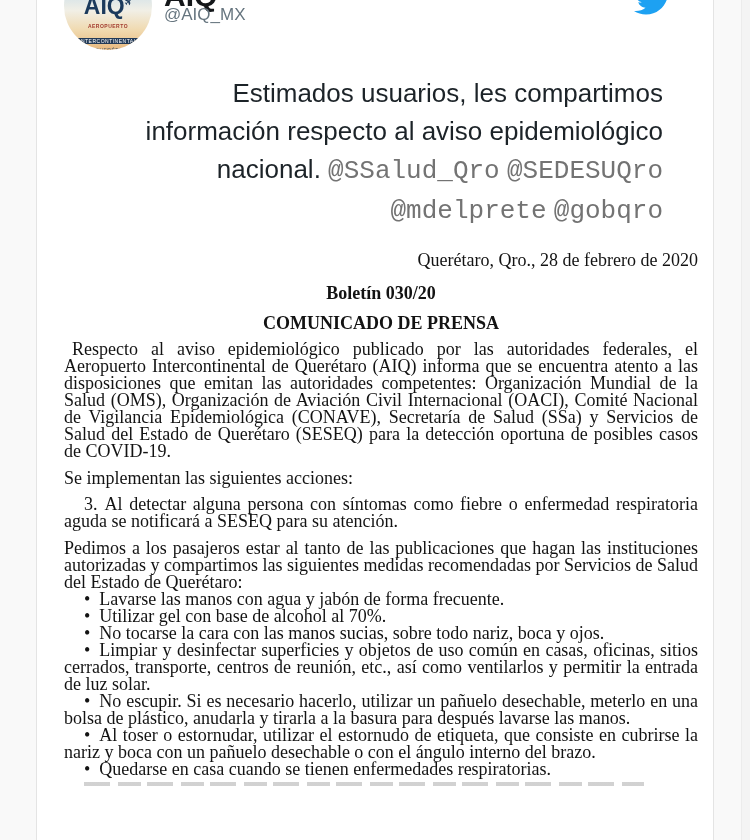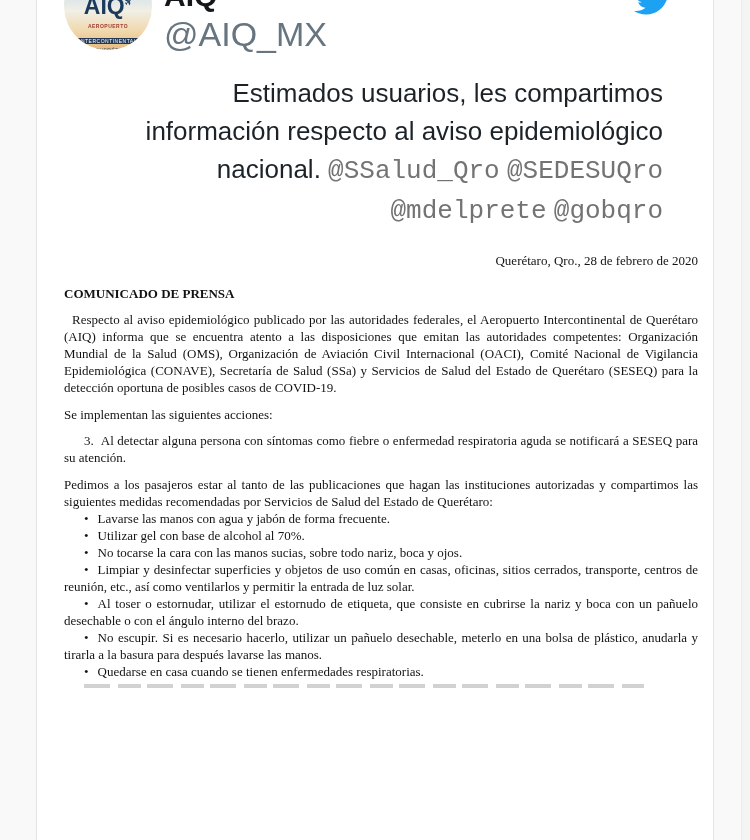--- a/index.html
+++ b/index.html
@@ -33,39 +33,39 @@
   }
   .avatar-plane { font-size:9px; position:relative; top:-9px; color:#1b3a5c; display:inline-block; transform:rotate(-40deg); }
   .avatar-l2 { font-size:5px; line-height:6px; color:#a23b2e; font-weight:bold; letter-spacing:.5px; }
   .avatar-l3 { font-size:5px; line-height:6px; color:#ffffff; background:#223a57; display:inline-block; padding:0 2px; letter-spacing:.5px; }
   .avatar-l4 { font-size:5px; line-height:7px; color:#4c5a66; letter-spacing:.5px; }
   .author-name {
     position:absolute; left:127px; top:-21px; font-size:30px; font-weight:bold;
     color:#14171a; cursor:pointer;
   }
   .author-handle {
-    position:absolute; left:127px; top:15px; font-size:34px; color:#66757f; cursor:pointer;
+    position:absolute; left:127px; top:5px; font-size:17px; color:#66757f; cursor:pointer;
   }
   .bird { position:absolute; left:597px; top:-20px; width:38px; height:38px; cursor:pointer; }
   
   .tweet-text {
     margin:16px 40px 0 34px; width:592px;
     font-size:26px; line-height:38px; color:#1c2328;text-align:right;
   }
   .t-line { display:block; }
   .tweet-text a { color:#737373; text-decoration:none; cursor:pointer;font-family:Liberation Mono, monospace; }
   
   .document {
     margin:22px 16px 0 27px; width:634px;
     font-family:"Liberation Serif", serif;
-    font-size:13px; line-height:17px; color:#131313;
+    font-size:18px; line-height:17px; color:#131313;
   }
   .dateline { text-align:right; margin-bottom:16px; }
   .bulletin  { text-align:center; font-weight:bold; margin-bottom:13px; }
-  .doc-title { text-align:left; font-weight:bold; margin-bottom:9px; }
+  .doc-title { text-align:center; font-weight:bold; margin-bottom:9px; }
   .intro { text-align:justify; text-indent:8px; margin-bottom:10px; }
   .actions-heading { margin-bottom:9px; }
   .doc-li { text-align:justify; text-indent:20px; }
   .actions-list { margin-bottom:10px; }
   .li-num { padding-right:7px; }
   .measures-intro { text-align:justify; margin-bottom:0; }
   .bullet { padding-right:9px; }
   .cutoff {
     margin:4px 0 0 20px; height:4px; width:560px; opacity:.45;
     background:repeating-linear-gradient(90deg,#9a9a9a 0 26px,#ffffff 26px 34px,#9a9a9a 34px 57px,#ffffff 57px 63px);
@@ -99,34 +99,35 @@
       <span>nacional.</span>
       <a href="#">@SSalud_Qro</a>
       <a href="#">@SEDESUQro</a>
       <a href="#">@mdelprete</a>
       <a href="#">@gobqro</a>
     </span>
   </div>
 
   <div class="document">
     <div class="dateline">Querétaro, Qro., 28 de febrero de 2020</div>
+    <div class="bulletin">Boletín 030/20</div>
     <div class="doc-title">COMUNICADO DE PRENSA</div>
     <p class="intro">Respecto al aviso epidemiológico publicado por las autoridades federales, el Aeropuerto Intercontinental de Querétaro (AIQ) informa que se encuentra atento a las disposiciones que emitan las autoridades competentes: Organización Mundial de la Salud (OMS), Organización de Aviación Civil Internacional (OACI), Comité Nacional de Vigilancia Epidemiológica (CONAVE), Secretaría de Salud (SSa) y Servicios de Salud del Estado de Querétaro (SESEQ) para la detección oportuna de posibles casos de COVID-19.</p>
 
     <p class="actions-heading">Se implementan las siguientes acciones:</p>
     <div class="actions-list">
       <p class="doc-li"><span class="li-num">3.</span><span>Al detectar alguna persona con síntomas como fiebre o enfermedad respiratoria aguda se notificará a SESEQ para su atención.</span></p>
     </div>
 
     <p class="measures-intro">Pedimos a los pasajeros estar al tanto de las publicaciones que hagan las instituciones autorizadas y compartimos las siguientes medidas recomendadas por Servicios de Salud del Estado de Querétaro:</p>
     <div>
       <p class="doc-li"><span class="bullet">•</span><span>Lavarse las manos con agua y jabón de forma frecuente.</span></p>
       <p class="doc-li"><span class="bullet">•</span><span>Utilizar gel con base de alcohol al 70%.</span></p>
       <p class="doc-li"><span class="bullet">•</span><span>No tocarse la cara con las manos sucias, sobre todo nariz, boca y ojos.</span></p>
       <p class="doc-li"><span class="bullet">•</span><span>Limpiar y desinfectar superficies y objetos de uso común en casas, oficinas, sitios cerrados, transporte, centros de reunión, etc., así como ventilarlos y permitir la entrada de luz solar.</span></p>
+      <p class="doc-li"><span class="bullet">•</span><span>No escupir. Si es necesario hacerlo, utilizar un pañuelo desechable, meterlo en una bolsa de plástico, anudarla y tirarla a la basura para después lavarse las manos.</span></p>
       <p class="doc-li"><span class="bullet">•</span><span>Al toser o estornudar, utilizar el estornudo de etiqueta, que consiste en cubrirse la nariz y boca con un pañuelo desechable o con el ángulo interno del brazo.</span></p>
-      <p class="doc-li"><span class="bullet">•</span><span>No escupir. Si es necesario hacerlo, utilizar un pañuelo desechable, meterlo en una bolsa de plástico, anudarla y tirarla a la basura para después lavarse las manos.</span></p>
       <p class="doc-li"><span class="bullet">•</span><span>Quedarse en casa cuando se tienen enfermedades respiratorias.</span></p>
     </div>
     <div class="cutoff"></div>
   </div>
 
 </div>
 
 </body></html>

